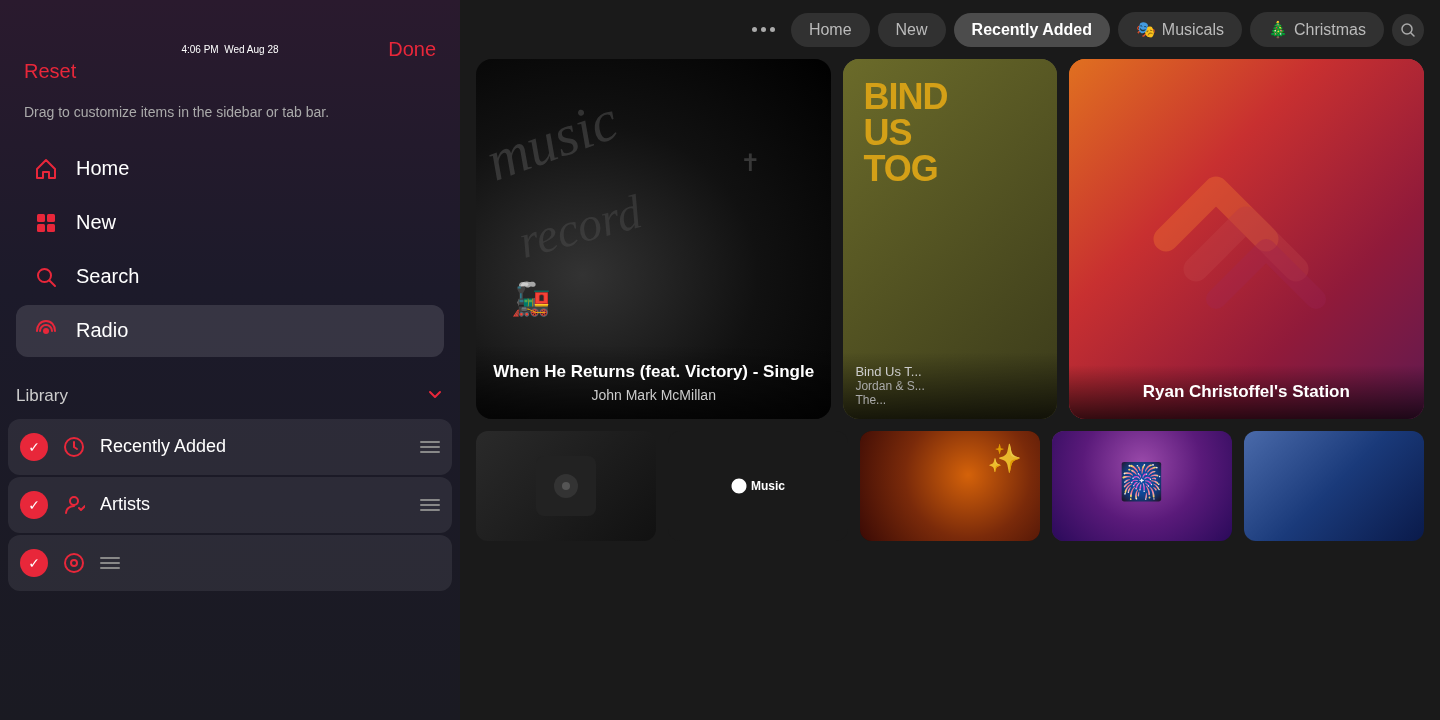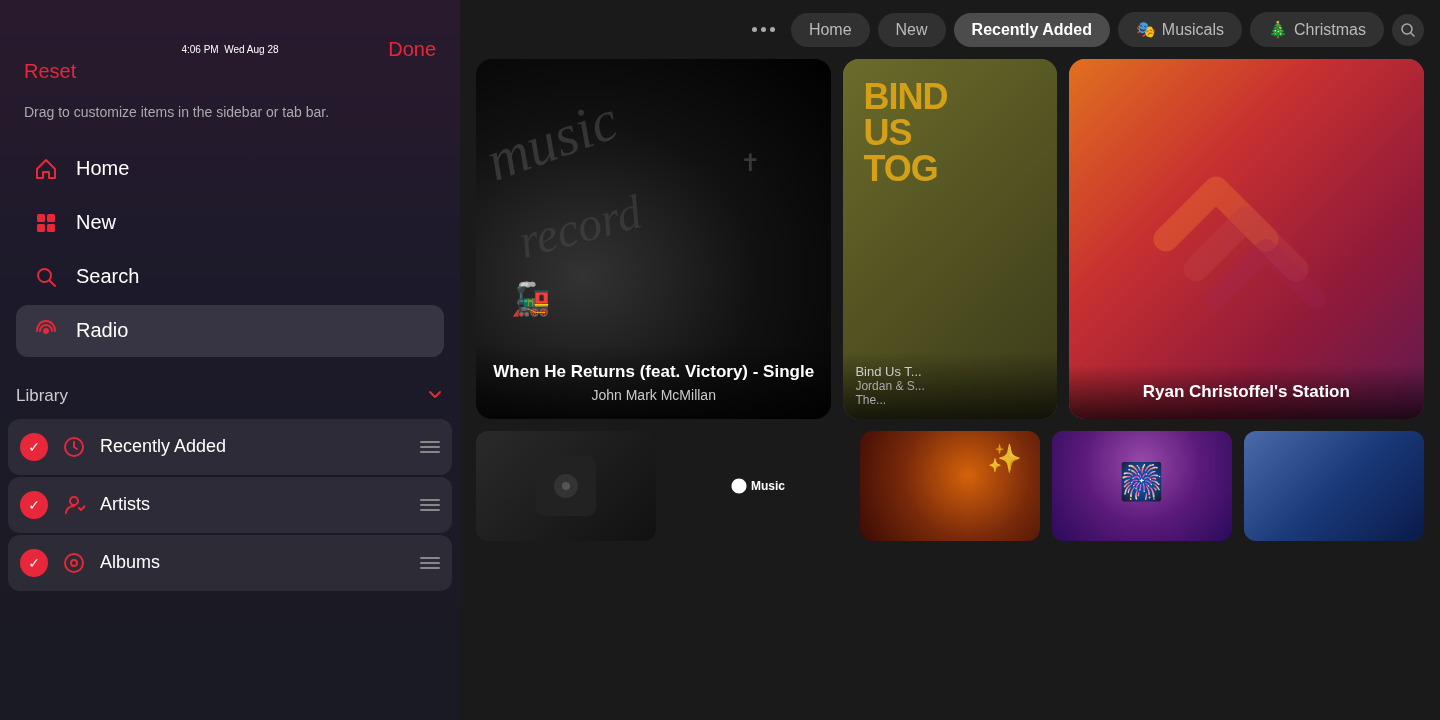--- a/index.html
+++ b/index.html
@@ -522,21 +522,20 @@
       </div>
 
       <div class="library-item">
         <div class="check-circle">✓</div>
         <div class="lib-icon">
           <svg width="22" height="22" viewBox="0 0 22 22" fill="none">
             <circle cx="11" cy="11" r="9" stroke="#e8273a" stroke-width="2"></circle>
             <circle cx="11" cy="11" r="3" stroke="#e8273a" stroke-width="2"></circle>
           </svg>
         </div>
-        <span class="lib-label">Albums</span>
         <div class="drag-handle">
           <span></span>
             <span></span>
             <span></span>
         </div>
       </div>
     </div>
   </div>
 </div>
 

